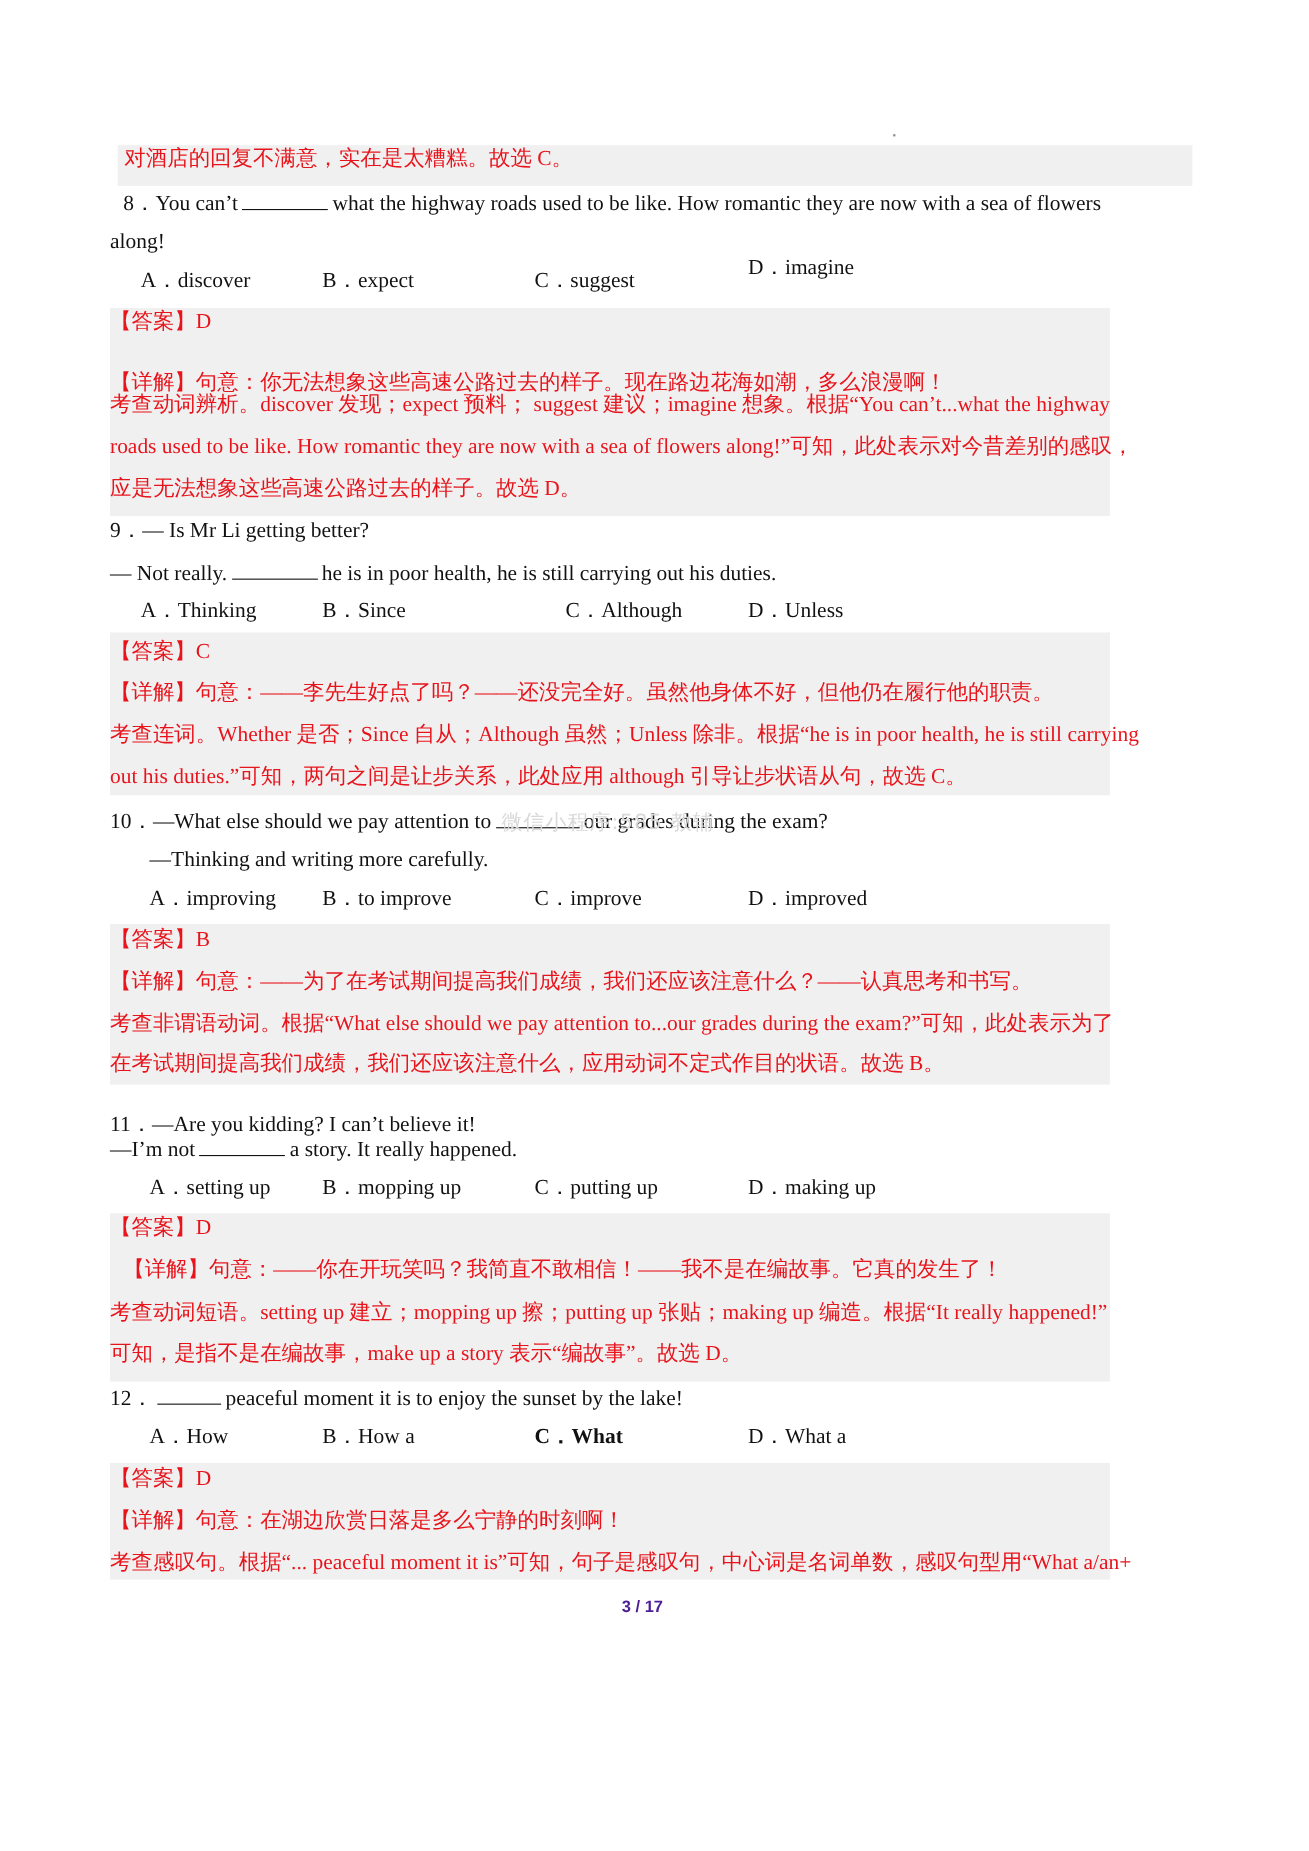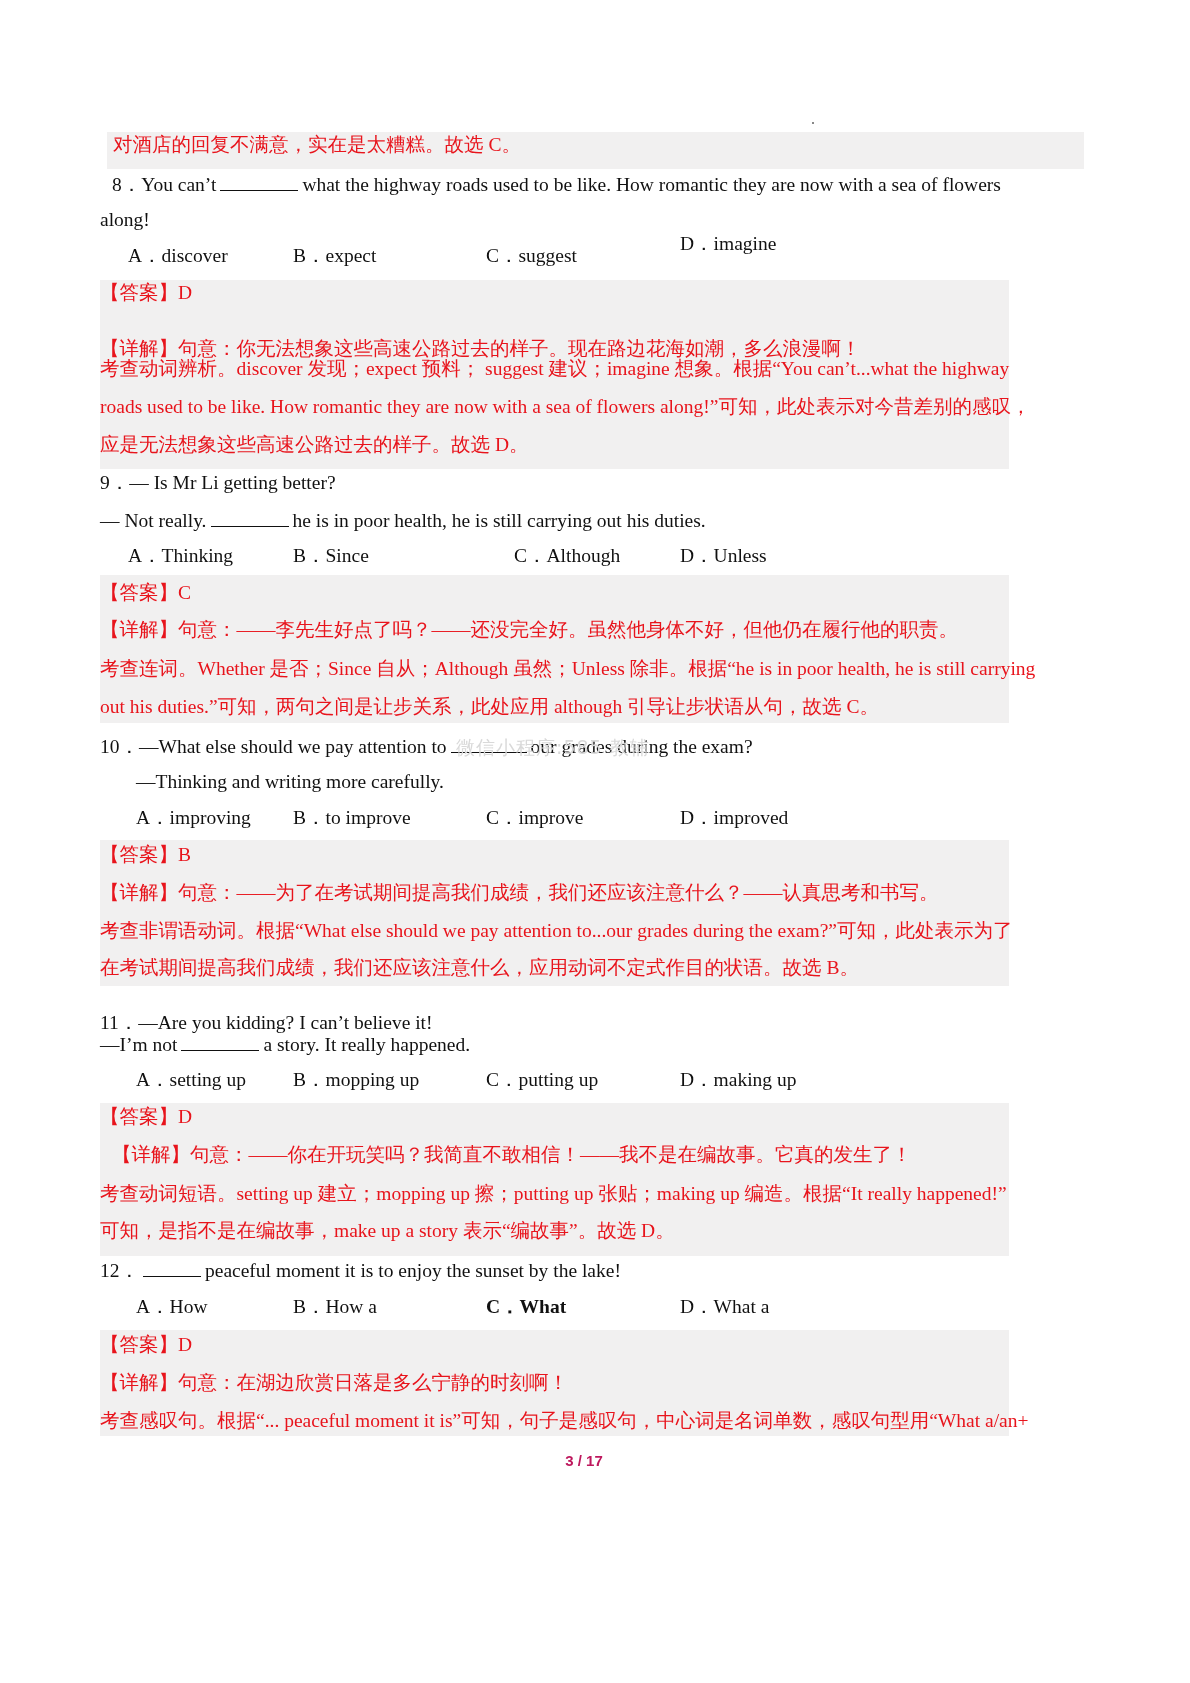--- a/index.html
+++ b/index.html
@@ -6,21 +6,21 @@
   body { width: 1190px; height: 1683px; position: relative; overflow: hidden;
          font-family: "Liberation Serif", "DejaVu Serif", serif; color: #111; }
   .page { position: absolute; left: 0; top: 0; width: 1190px; height: 1683px; }
   .dot { position: absolute; left: 812px; top: 122px; width: 2px; height: 2px; background: #888; }
   .line { position: absolute; left: 108px; font-size: 19.5px; line-height: 24px; white-space: nowrap; }
   .red { color: #e8141c; }
   .gray { position: absolute; left: 107px; width: 977px; background: #f1f0f0; }
   .blank { display: inline-block; border-bottom: 1.6px solid #111; vertical-align: baseline; height: 18px; margin: 0 4px; }
   .opt { position: absolute; font-size: 19.5px; line-height: 24px; white-space: nowrap; }
   .watermark { position: absolute; left: 488px; top: 790px; font-family: "DejaVu Sans", sans-serif; font-size: 19px; color: #d9d9d9; letter-spacing: 1px; white-space: nowrap; }
-  .pagenum { position: absolute; left: 0; width: 1168px; top: 1562px; text-align: center; font-family: "Liberation Sans", sans-serif; font-weight: bold; font-size: 15px; color: #be185d; }
+  .pagenum { position: absolute; left: 0; width: 1168px; top: 1562px; text-align: center; font-family: "Liberation Sans", sans-serif; font-weight: bold; font-size: 15px; color: #4c1d95; }
 </style>
 </head>
 <body>
 
 <div class="page">
 
   <div class="dot"></div>
 
   <div class="gray" style="top:132px;height:37px;"></div>
   <div class="line red" style="top:133px;left:100px;margin-left:13px;">对酒店的回复不满意，实在是太糟糕。故选 C。</div>

